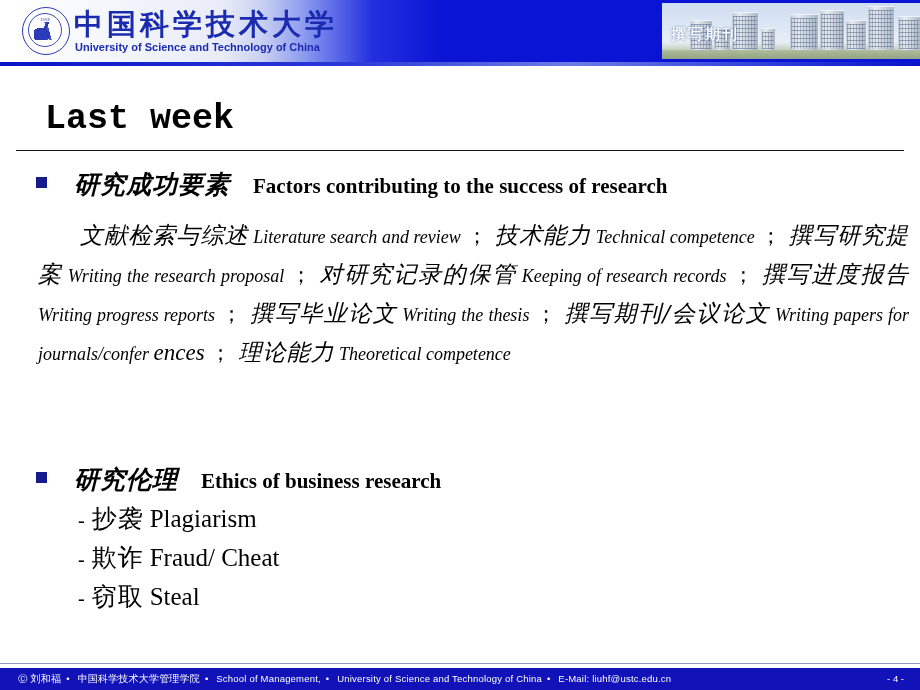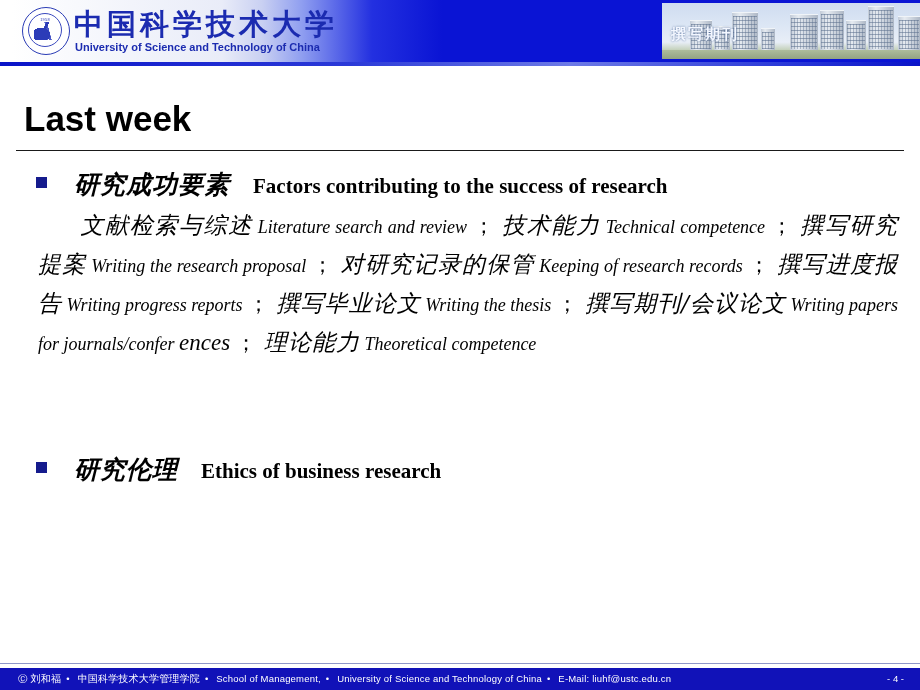--- a/index.html
+++ b/index.html
@@ -135,22 +135,22 @@
   }
   .campus-ground {
     position: absolute;
     left: 0; bottom: 0; width: 268px; height: 9px;
     background: linear-gradient(to bottom, #aebd9c, #93a383);
   }
 
   
   .slide-title {
     position: absolute;
-    left: 24px; top: 98px;
-    font-family: Liberation Sans, sans-serif;
+    left: 45px; top: 98px;
+    font-family: Liberation Mono, monospace;
     font-weight: bold;
     font-size: 35px;
     line-height: 42px;
     color: #000000;
   }
   .title-rule {
     position: absolute;
     left: 16px; top: 150px;
     width: 888px;
     height: 1px;
@@ -190,22 +190,22 @@
     font-family: "Liberation Serif", serif;
     font-weight: bold;
     font-size: 21px;
     color: #000;
     margin-left: 7px;
     white-space: nowrap;
     text-align: center;
   }
 
   .para {
-    margin-top: 6px;
-    padding: 0 22px 0 38px;
+    margin-top: 16px;
+    padding: 0 11px 0 38px;
     font-size: 18px;
     line-height: 37px;
     text-align: justify;
     color: #000;
   }
   .para .cn {
     font-family: "DejaVu Serif", "Liberation Serif", serif;
     font-style: italic;
     font-size: 23px;
     letter-spacing: 1px;
@@ -336,20 +336,25 @@
     </div>
     <div class="para"><span class="indent"></span><span class="cn">文献检索与综述</span> <span class="en">Literature search and review</span> <span class="sep">；</span> <span class="cn">技术能力</span> <span class="en">Technical competence</span> <span class="sep">；</span> <span class="cn">撰写研究提案</span> <span class="en">Writing the research proposal</span> <span class="sep">；</span> <span class="cn">对研究记录的保管</span> <span class="en">Keeping of research records</span> <span class="sep">；</span> <span class="cn">撰写进度报告</span> <span class="en">Writing progress reports</span> <span class="sep">；</span> <span class="cn">撰写毕业论文</span> <span class="en">Writing the thesis</span> <span class="sep">；</span> <span class="cn">撰写期刊/会议论文</span> <span class="en">Writing papers for journals/confer</span> <span class="en-big">ences</span> <span class="sep">；</span> <span class="cn">理论能力</span> <span class="en">Theoretical competence</span> </div>
   </div>
 
   <div class="section2">
     <div class="bullet-row">
       <span class="bullet-sq"></span>
       <span class="cn-head">研究伦理</span>
       <span class="en-head">Ethics of business research</span>
     </div>
+    <div class="sub-list">
+        <div class="sub-item"><span class="dash">-</span><span class="cn2">抄袭</span><span class="en2">Plagiarism</span></div>
+        <div class="sub-item"><span class="dash">-</span><span class="cn2">欺诈</span><span class="en2">Fraud/ Cheat</span></div>
+        <div class="sub-item"><span class="dash">-</span><span class="cn2">窃取</span><span class="en2">Steal</span></div>
+      </div>
   </div>
 
 </div>
 
 <div class="footer-rule"></div>
 <div class="footer">
   <div class="footer-left">
     <span>Ⓒ</span>
     <span class="cnf">刘和福</span><span class="dot">•</span>
     <span class="cnf">中国科学技术大学管理学院</span><span class="dot">•</span>

